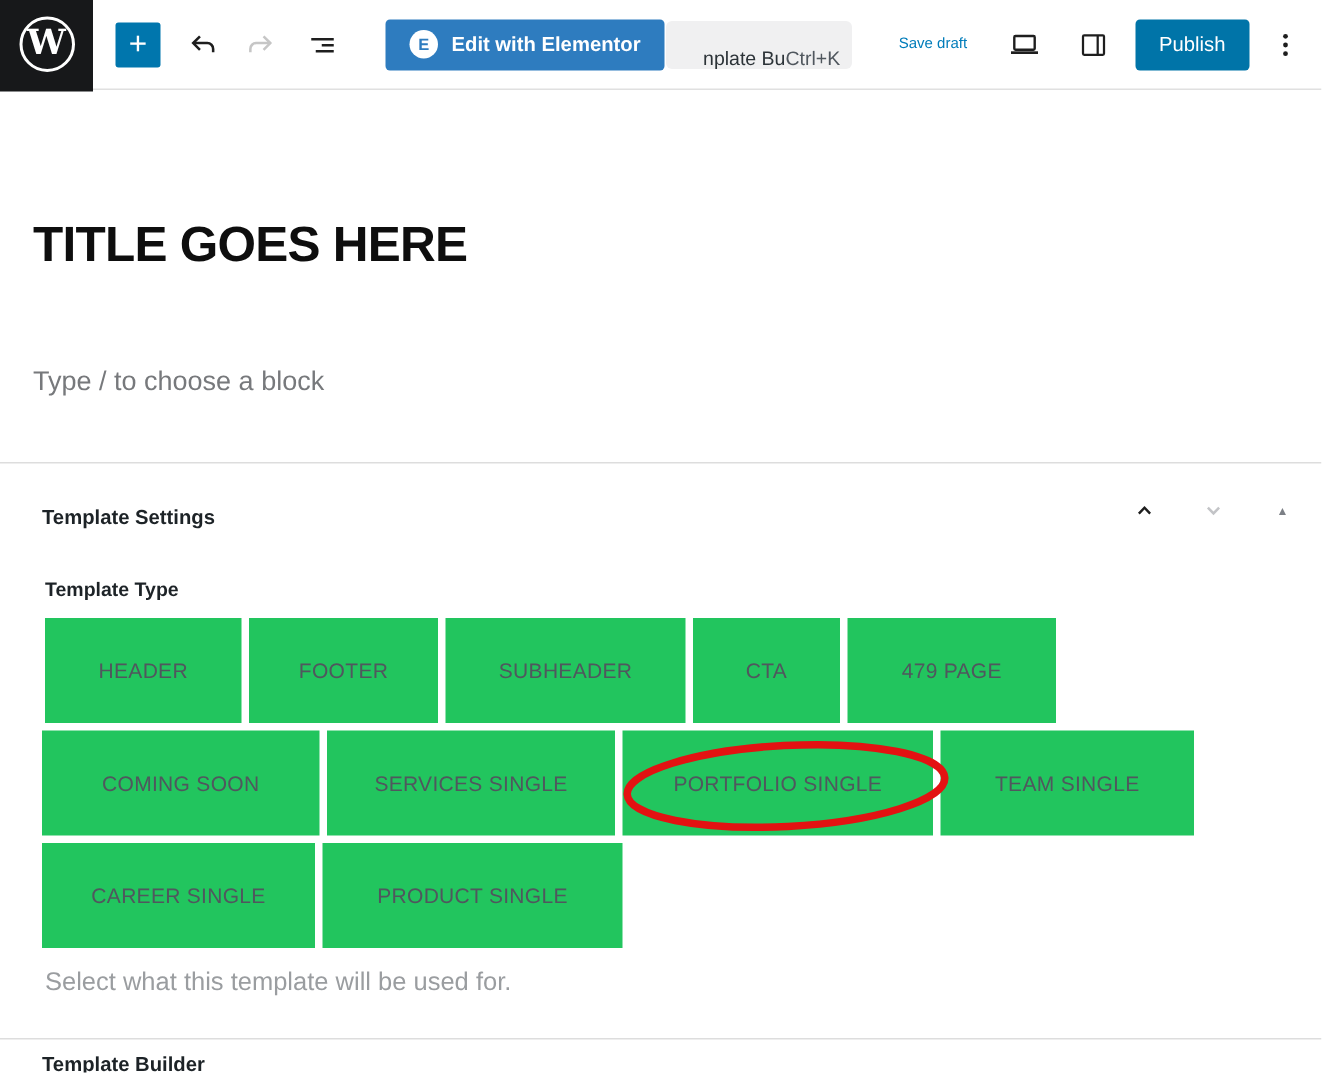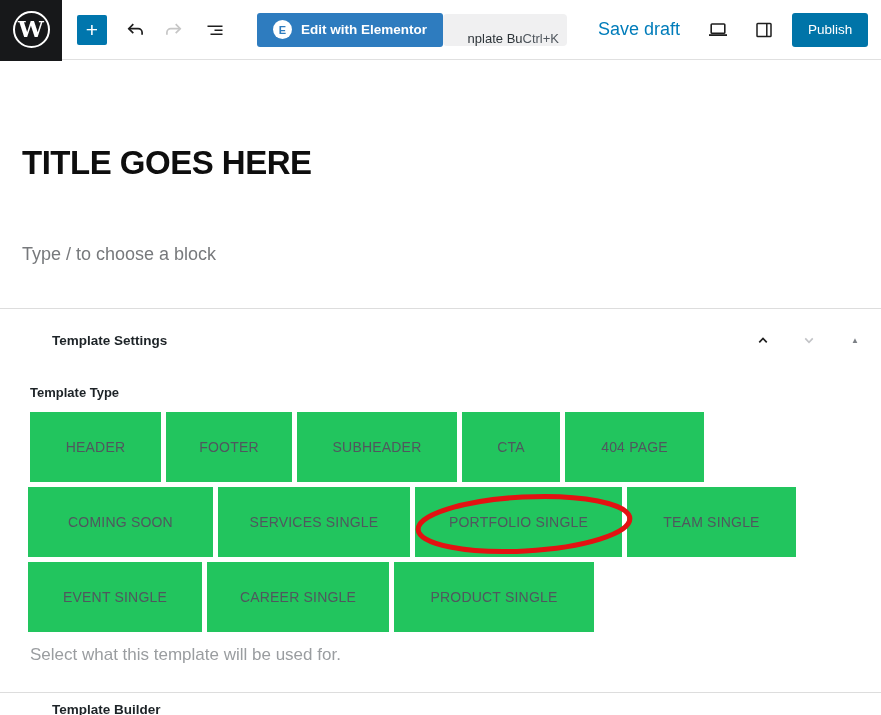--- a/index.html
+++ b/index.html
@@ -28,37 +28,37 @@
                    font-family:"Liberation Sans", sans-serif; flex:0 0 auto; }
   .el-icon { width:19px; height:19px; background:#fff; border-radius:50%; color:#2e7cbf;
              display:flex; align-items:center; justify-content:center; font-size:11px;
              font-weight:bold; }
   .spacer { flex:1 1 auto; }
   .command-field { width:124px; height:32px; background:#f0f0f1; border-radius:4px;
                    display:flex; align-items:flex-end; justify-content:flex-end;
                    padding-right:8px; font-size:13px; color:#2c3338; cursor:pointer;
                    overflow:hidden; white-space:nowrap; flex:0 0 auto; }
   .cmd-shortcut { color:#50575e; }
-  .save-draft { margin-left:31px; font-size:18px; color:#007cba; text-decoration:none;
+  .save-draft { margin-left:31px; font-size:10px; color:#007cba; text-decoration:none;
                 cursor:pointer; flex:0 0 auto; }
   .tb-icon { margin-left:14px; }
   .publish-btn { height:34px; margin-left:12px; background:#0074a8; color:#fff; border:none;
                  border-radius:3px; padding:0 16px; font-size:13.5px; cursor:pointer;
                  font-family:"Liberation Sans", sans-serif; flex:0 0 auto; }
   .kebab { margin-left:8px; margin-right:8px; }
 
   
   .post-title { margin:84px 16px 0 22px; font-size:33px; font-weight:800; color:#0e0e0e;
                 letter-spacing:-0.5px; cursor:text; }
   .block-placeholder { margin:62px 0 0 22px; font-size:18px; color:#77797c; cursor:text; }
 
   .divider { border-top:1px solid #ddd; margin-top:43px; }
 
   
-  .panel-header { display:flex; align-items:center; padding:19px 20px 0 28px;margin-left:24px; }
+  .panel-header { display:flex; align-items:flex-end; padding:19px 20px 0 28px; }
   .panel-title { font-size:13.5px; font-weight:600; color:#1d2327; }
   .header-controls { margin-left:auto; display:flex; align-items:center; }
   .order-btn { background:none; border:none; cursor:pointer; width:24px; height:24px;
                display:flex; align-items:center; justify-content:center; padding:0; }
   .order-btn + .order-btn { margin-left:22px; }
   .toggle-btn { background:none; border:none; cursor:pointer; margin-left:28px;
                 font-size:8px; color:#7c8086; padding:0 2px; }
 
   .panel-body { padding:33px 0 0 30px; }
   .type-label { font-size:13px; font-weight:bold; color:#1d2327; margin-bottom:12px; }
@@ -175,37 +175,36 @@
     </div>
 
     <div class="panel-body">
       <div class="type-label">Template Type</div>
 
       <div class="tpl-row">
         <button class="tpl-btn" style="width:131px">HEADER</button>
         <button class="tpl-btn" style="width:126px">FOOTER</button>
         <button class="tpl-btn" style="width:160px">SUBHEADER</button>
         <button class="tpl-btn" style="width:98px">CTA</button>
-        <button class="tpl-btn" style="width:139px">404 PAGE</button>
+        <button class="tpl-btn" style="width:139px">479 PAGE</button>
       </div>
 
       <div class="tpl-row" style="margin-left:-2px">
         <button class="tpl-btn" style="width:185px">COMING SOON</button>
         <button class="tpl-btn" style="width:192px">SERVICES SINGLE</button>
         <div class="tpl-wrap">
           <button class="tpl-btn" style="width:207px">PORTFOLIO SINGLE</button>
           <svg class="red-ellipse" width="207" height="70" viewBox="0 0 207 70">
             <ellipse cx="109" cy="37" rx="106" ry="27" fill="none" stroke="#e31212" stroke-width="5" transform="rotate(-3 109 37)"></ellipse>
           </svg>
         </div>
         <button class="tpl-btn" style="width:169px">TEAM SINGLE</button>
       </div>
 
       <div class="tpl-row" style="margin-left:-2px">
-        <button class="tpl-btn" style="width:174px">EVENT SINGLE</button>
         <button class="tpl-btn" style="width:182px">CAREER SINGLE</button>
         <button class="tpl-btn" style="width:200px">PRODUCT SINGLE</button>
       </div>
 
       <div class="helper">Select what this template will be used for.</div>
     </div>
   </section>
 
   <div class="builder-divider"></div>
 

